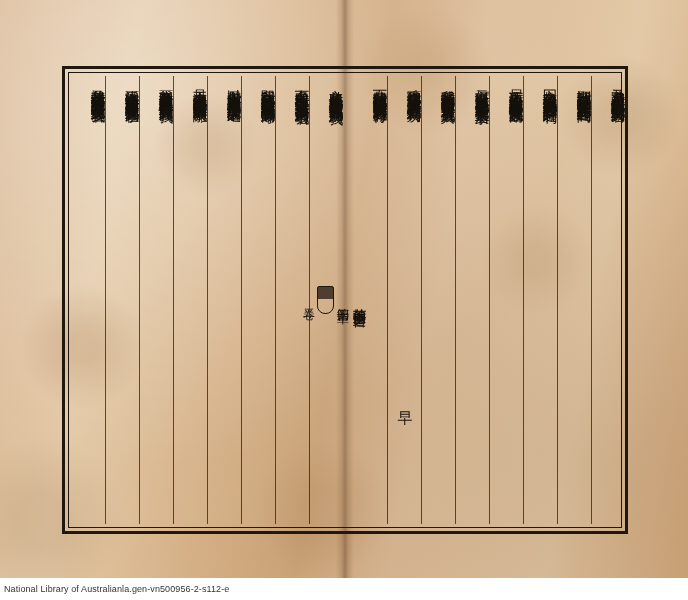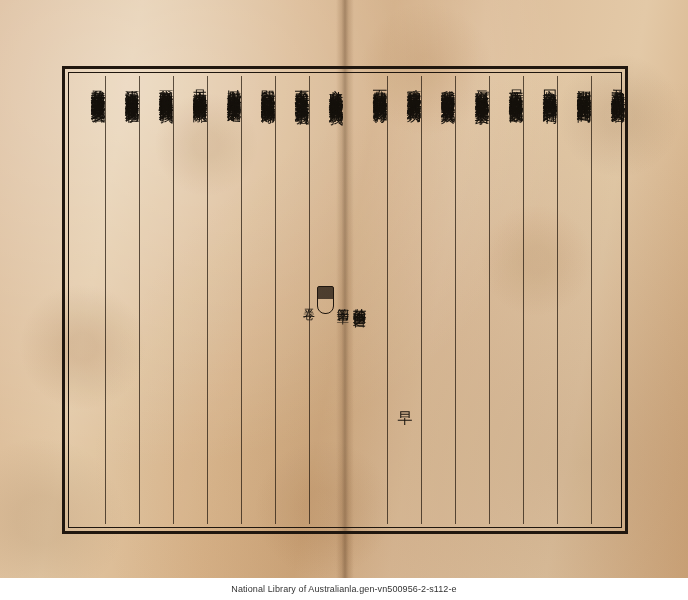--- a/index.html
+++ b/index.html
@@ -154,21 +154,21 @@
   #footer {
     position: absolute;
     left: 0; top: 578px;
     width: 688px; height: 22px;
     background: #ffffff;
     color: #333333;
     font-size: 9px;
     font-family: "Liberation Sans", sans-serif;
     display: flex;
     align-items: center;
-    justify-content: center;
+    justify-content: flex-start;
     padding: 0 4px;
     box-sizing: border-box;
   }
   #footer .left { letter-spacing: 0.1px; }
   #footer .right { letter-spacing: 0.1px; }
 </style>
 </head>
 <body>
 
 <div id="scan">

